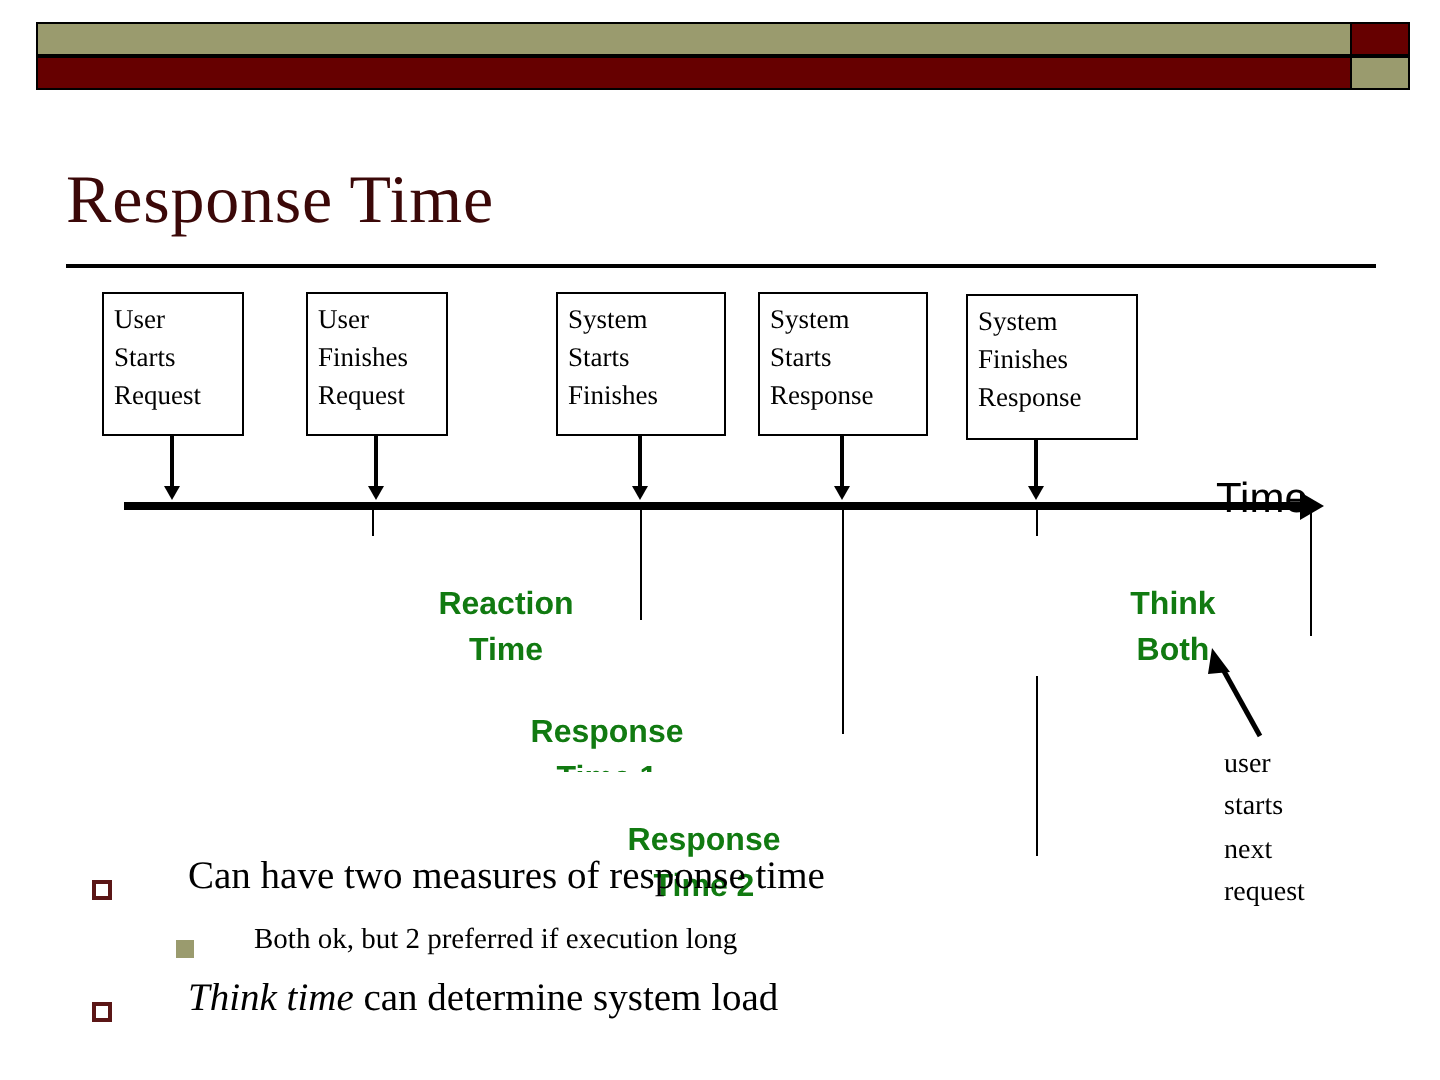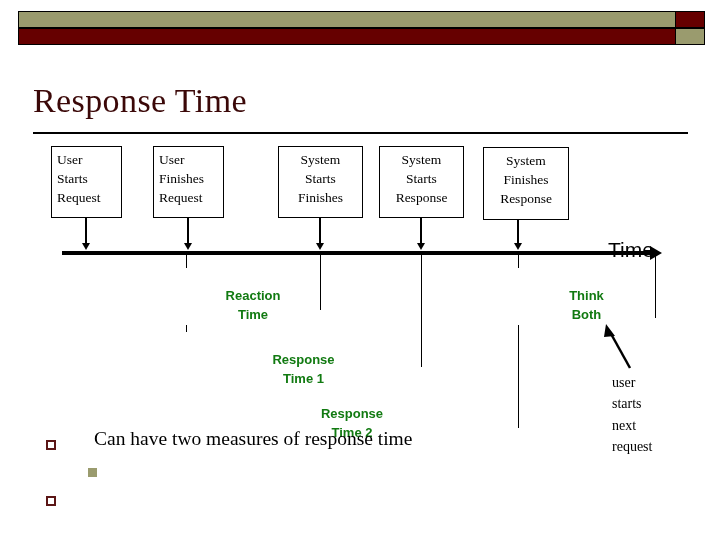--- a/index.html
+++ b/index.html
@@ -67,21 +67,21 @@
     border: 1px solid #000000;
     box-sizing: border-box;
     background: #ffffff;
     font-family: "Liberation Serif", serif;
     font-size: 13.5px;
     line-height: 1.42;
     color: #000000;
     padding: 3px 5px 2px 5px;
   }
   .event-box.align-left { text-align: left; }
-  .event-box.align-center { text-align: center; }
+  .event-box.align-center { }
 
   
   .drop-line {
     position: absolute;
     width: 2px;
     background: #000000;
   }
   .drop-head {
     position: absolute;
     width: 0;
@@ -154,21 +154,21 @@
     border-top: 4px solid transparent;
     border-bottom: 4px solid transparent;
     border-left: 8px solid #000000;
   }
   .measure .m-label {
     position: absolute;
     top: 0;
     width: 100%;
     text-align: center;
     font-family: "Liberation Sans", sans-serif;
-    font-size: 13px;
+    font-size: 16px;
     font-weight: bold;
     line-height: 1.45;
     color: #117a11;
     white-space: pre-line;
     background: #ffffff;
     padding: 0 2px;
     box-sizing: border-box;
   }
   .measure .m-label-inner {
     display: inline-block;
@@ -356,17 +356,19 @@
 next
 request</div>
 
 <div class="bullet-row" style="left:46px; top:428px;">
   <span class="bullet-l1-marker"></span>
   <span class="bullet-l1-text">Can have two measures of response time</span>
 </div>
 
 <div class="bullet-row" style="left:88px; top:462px;">
   <span class="bullet-l2-marker"></span>
+  <span class="bullet-l2-text">Both ok, but 2 preferred if execution long</span>
 </div>
 
 <div class="bullet-row" style="left:46px; top:489px;">
   <span class="bullet-l1-marker"></span>
+  <span class="bullet-l1-text"><em class="emph-italic">Think time</em><span> can determine system load</span></span>
 </div>
 
 </body></html>

